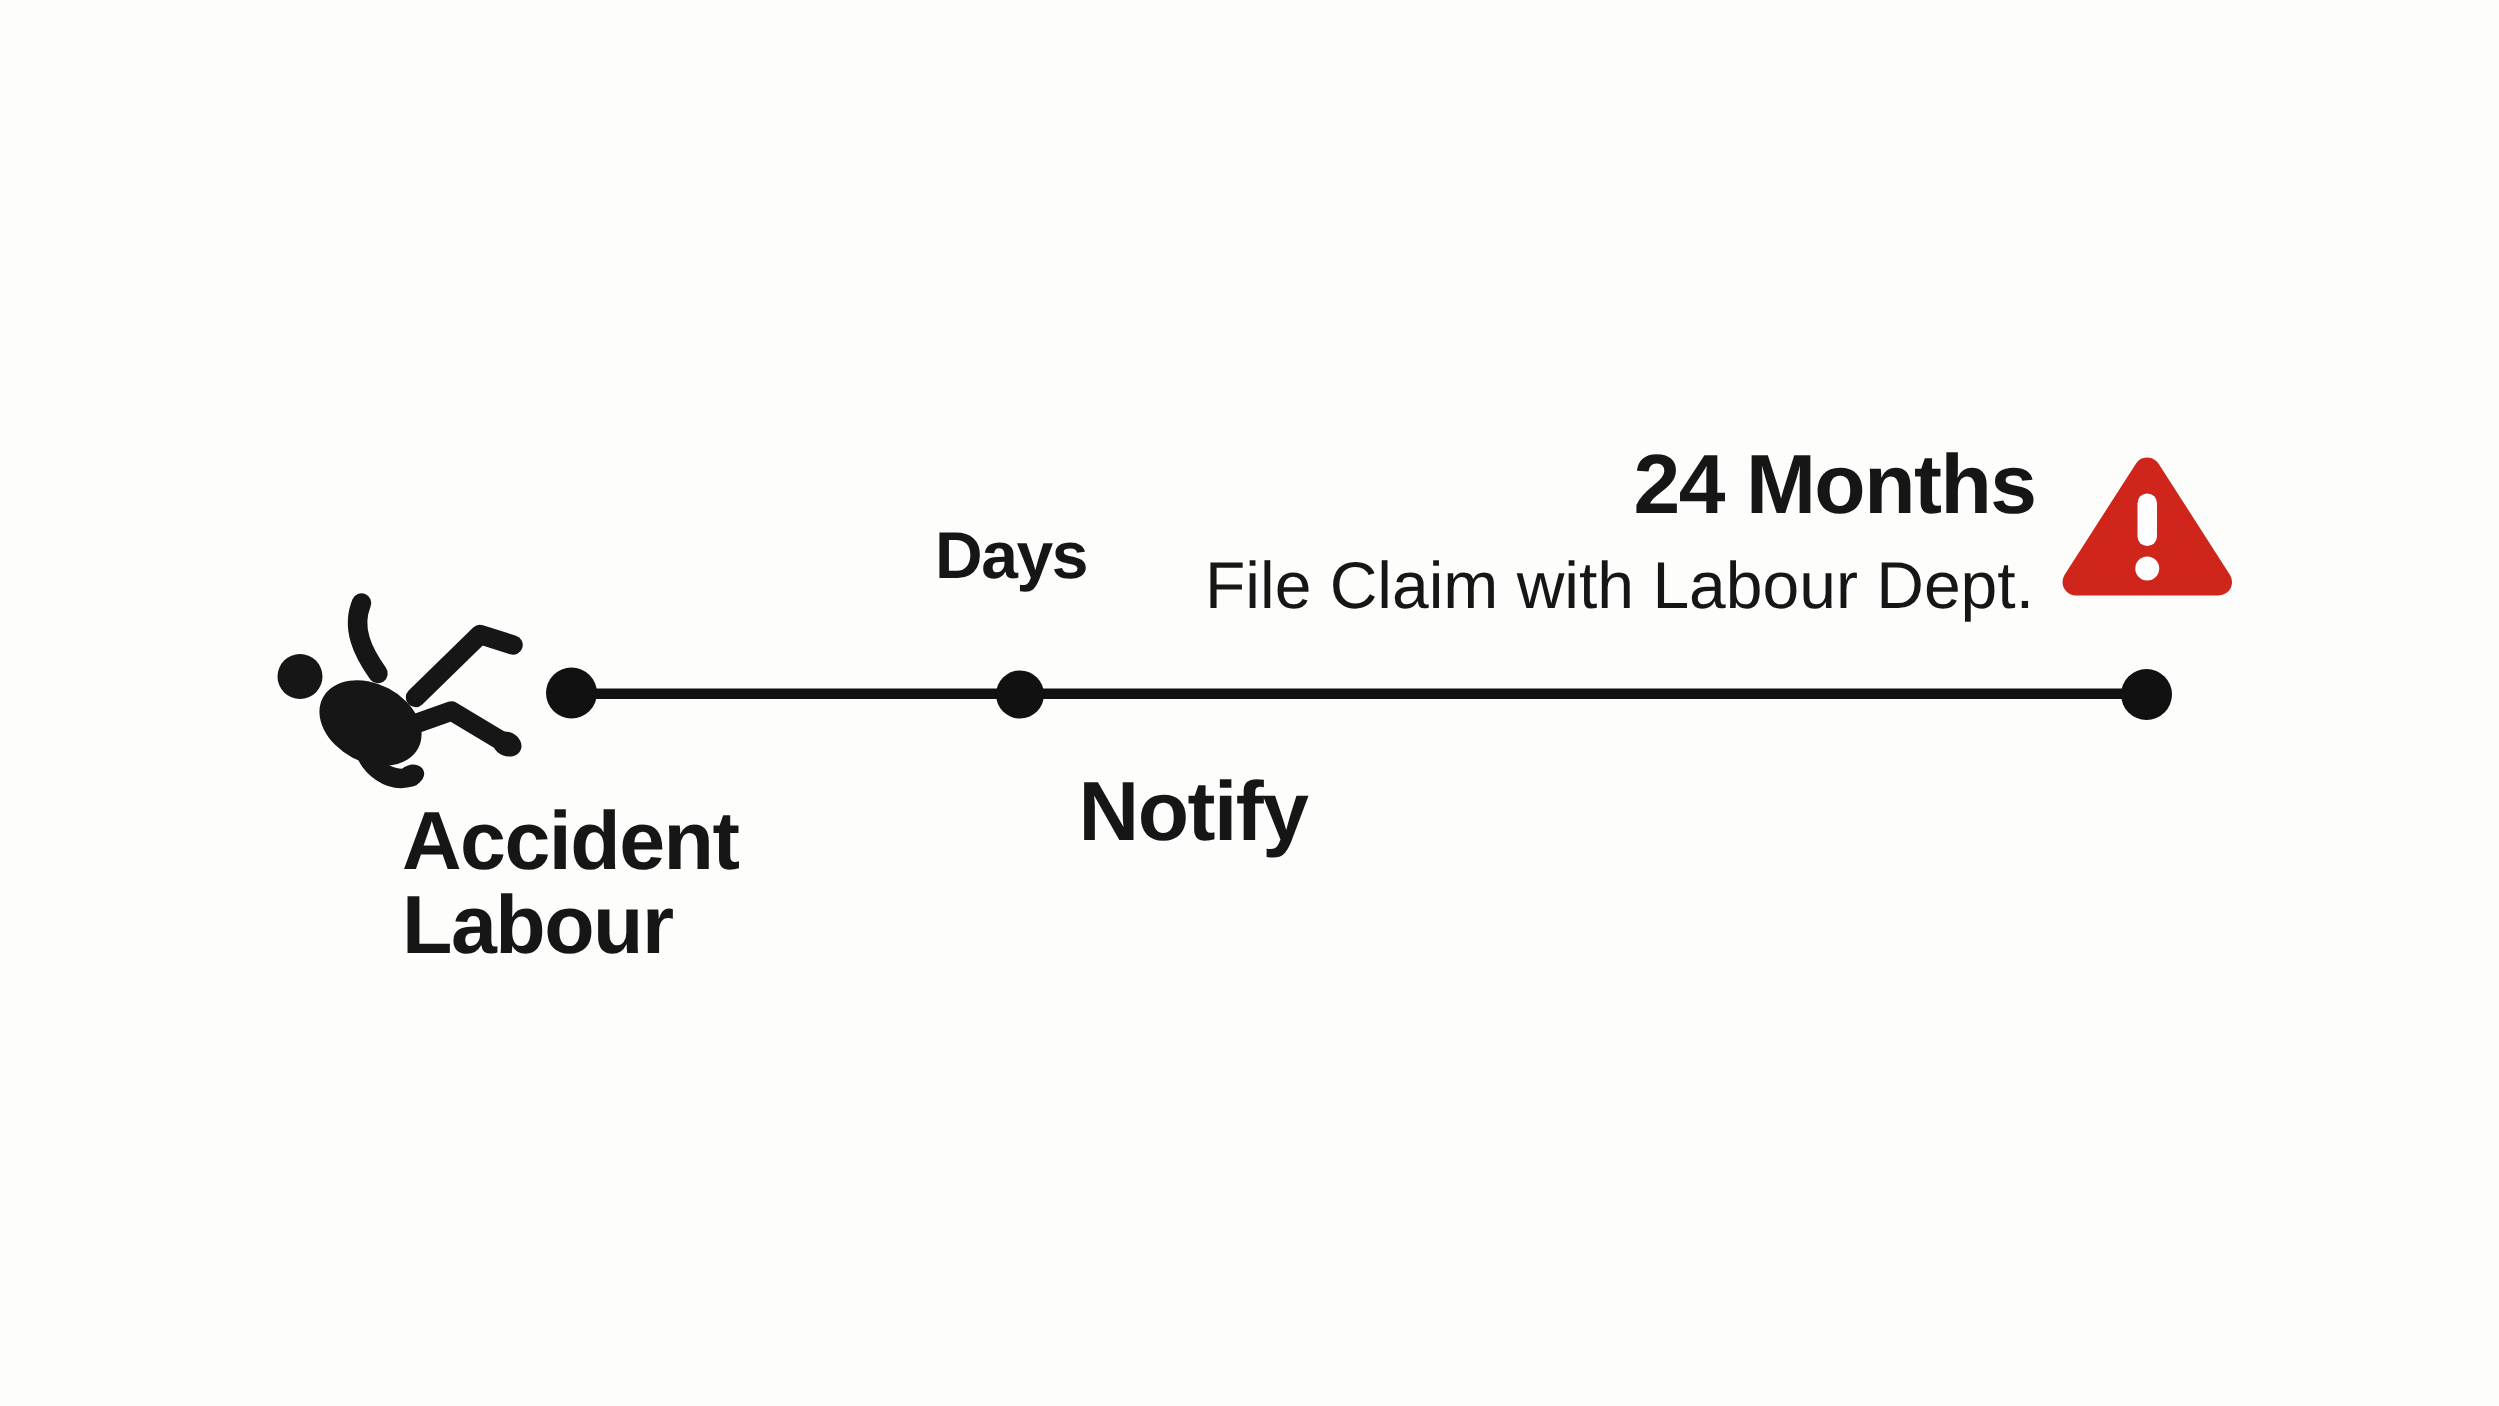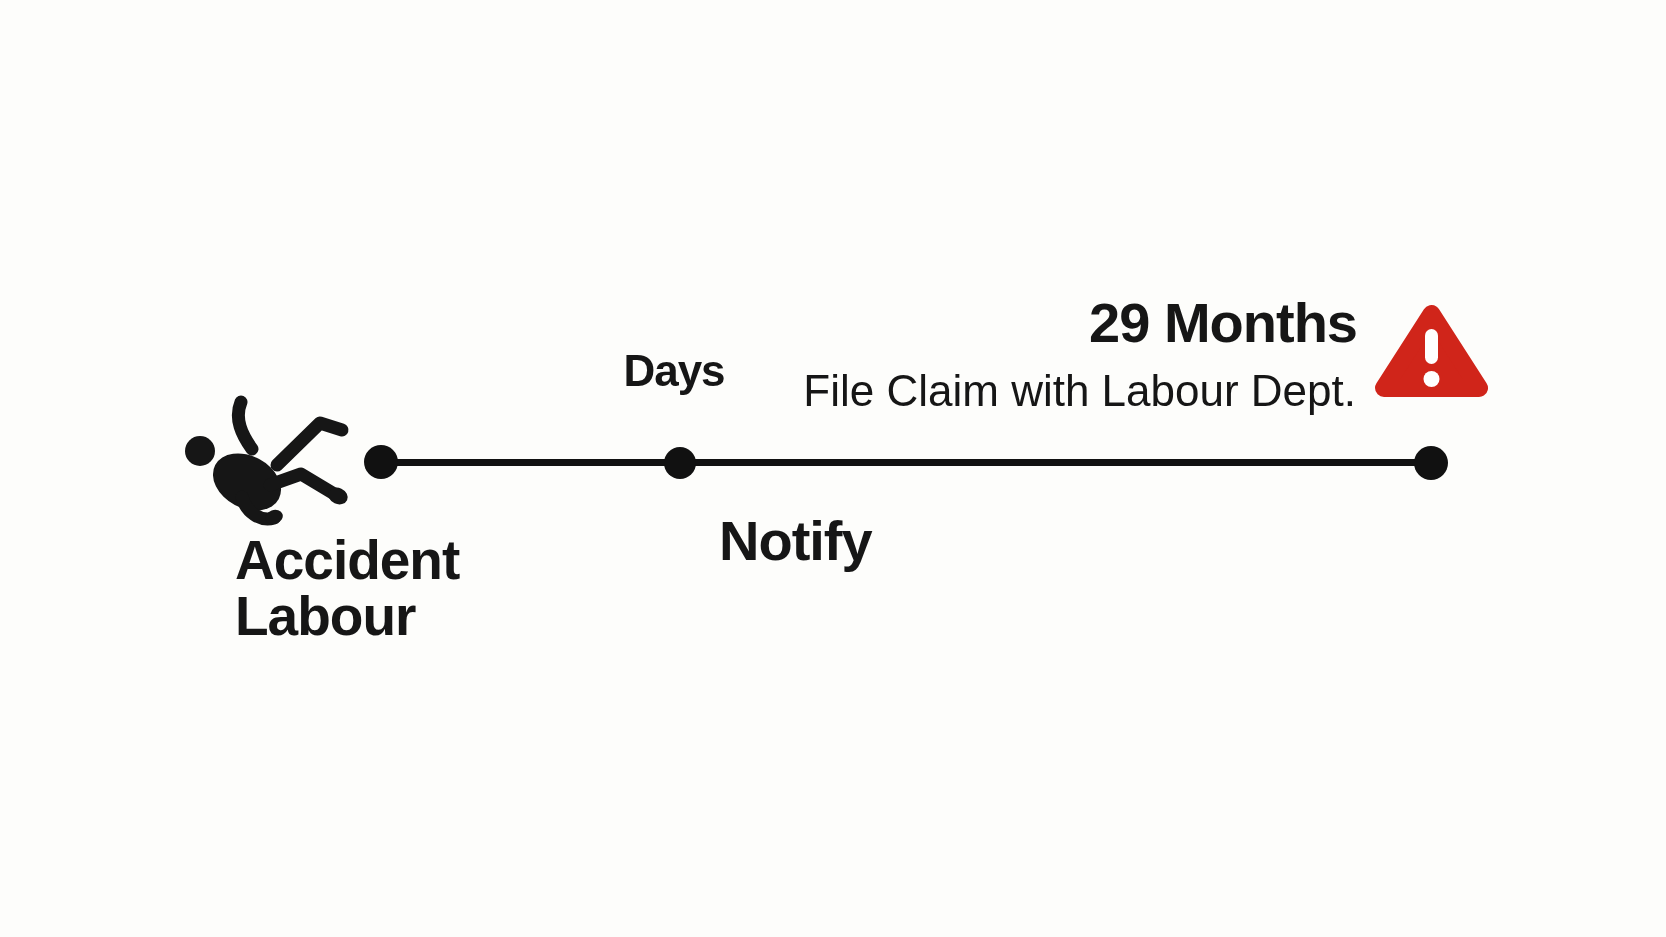--- a/index.html
+++ b/index.html
@@ -14,21 +14,21 @@
   }
   .tl-line{position:absolute;left:381px;top:459px;width:1050px;height:7px;background:var(--line);}
   .dot{position:absolute;background:var(--line);border-radius:50%;}
   .dot-start{left:364px;top:445px;width:34px;height:34px;}
   .dot-mid{left:664px;top:447px;width:32px;height:32px;}
   .dot-end{left:1414px;top:446px;width:34px;height:34px;}
   .person-icon{position:absolute;left:170px;top:385px;width:190px;height:145px;}
   .person-icon .stroke{fill:none;stroke:var(--ink);stroke-width:13;stroke-linecap:round;stroke-linejoin:round;}
   .person-icon .fill{fill:var(--ink);}
   .label{position:absolute;font-weight:700;letter-spacing:-1px;}
-  .label-accident{left:235px;top:532px;font-size:55px;line-height:56px;}
+  .label-accident{left:268px;top:532px;font-size:55px;line-height:56px;}
   .label-notify{left:695px;top:511px;font-size:56px;line-height:59px;margin-left:24px;}
   .deadline-mid{position:absolute;left:594px;top:350px;width:160px;text-align:center;
     font-weight:700;font-size:44px;line-height:42px;letter-spacing:-1px;}
   .deadline-end{position:absolute;right:309px;top:294px;text-align:right;
     font-weight:700;font-size:56px;line-height:58px;letter-spacing:-1px;}
   .claim-desc{position:absolute;right:310px;top:370px;text-align:right;
     font-weight:400;font-size:44px;line-height:42px;letter-spacing:0;}
   .warning-icon{position:absolute;left:1373px;top:300px;width:117px;height:102px;}
   .warning-icon .tri{fill:var(--warning-red);stroke:var(--warning-red);stroke-width:18;stroke-linejoin:round;}
   .warning-icon .mark{fill:var(--warning-mark);}
@@ -60,21 +60,21 @@
   </div>
 
   <div class="deadline-mid">
     <div>Days</div>
   </div>
 
   <div class="label label-notify">
     <div>Notify</div>
   </div>
 
-  <div class="deadline-end">29 Months</div>
+  <div class="deadline-end">24 Months</div>
   <div class="claim-desc">File Claim with Labour Dept.</div>
 
   <svg class="warning-icon" viewBox="0 0 117 102" aria-hidden="true">
     <path class="tri" d="M 58.5,14 L 106,88 L 11,88 Z"></path>
     <rect class="mark" x="52" y="29" width="13" height="35" rx="6.5"></rect>
     <circle class="mark" cx="58.5" cy="79" r="8"></circle>
   </svg>
 
 </div>
 

